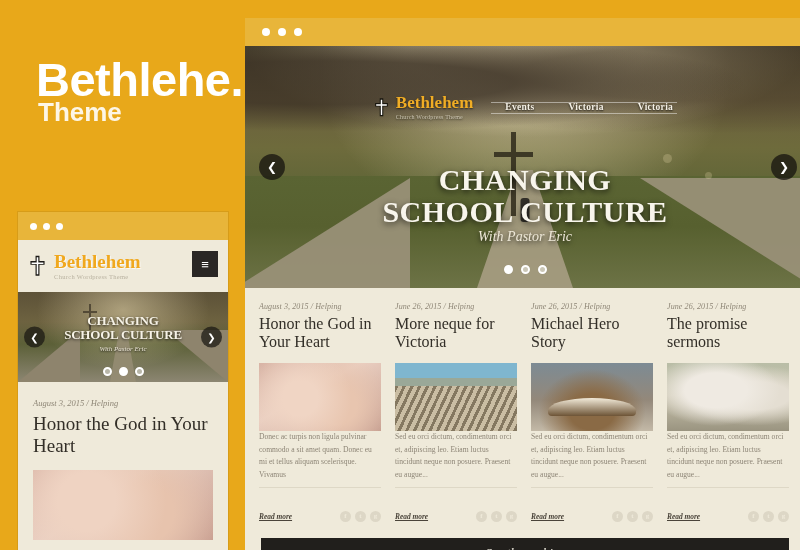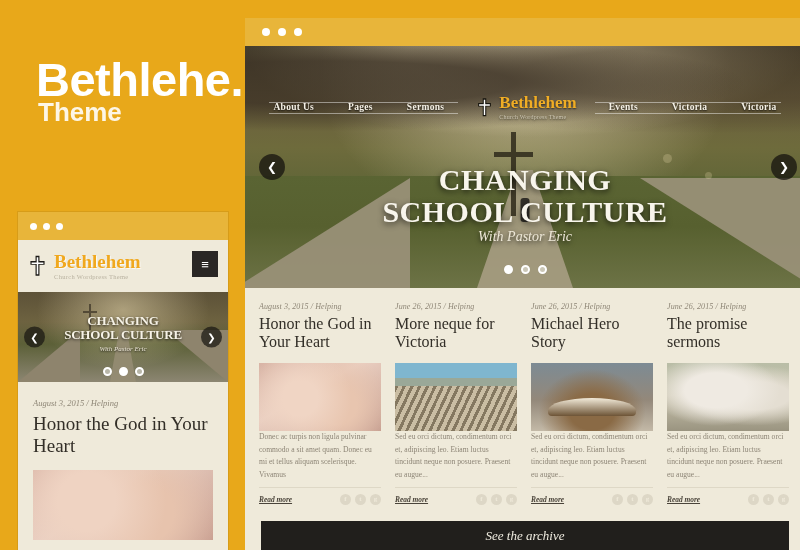--- a/index.html
+++ b/index.html
@@ -265,21 +265,21 @@
   }
   .t4 { background:
       radial-gradient(ellipse at 40% 40%, #efeae2 0 30%, rgba(0,0,0,0) 62%),
       radial-gradient(ellipse at 72% 48%, #e4ded2 0 28%, rgba(0,0,0,0) 60%),
       linear-gradient(to bottom, #b9bda6 0%, #c9c4ae 48%, #9a9480 100%); }
   .excerpt {
     font-family: "Liberation Serif", serif; font-size: 7.6px;
     color: #8d8576; line-height: 1.65; min-height: 40px;
   }
   .post-foot {
-    border-top: 1px solid #ded8c6; margin-top: 6px; padding-top: 6px;
+    border-top: 1px solid #ded8c6; margin-top: 6px; padding-top: 23px;
     display: flex; align-items: center; justify-content: space-between;
   }
   .read-more {
     font-family: "Liberation Serif", serif; font-weight: bold; font-style: italic;
     font-size: 7.4px; color: #4a443a; text-decoration: underline;
   }
   .socials { display: flex; gap: 4px; }
   .soc {
     width: 11px; height: 11px; border-radius: 50%; background: #ddd7c6;
     color: #efeada; font-size: 7px; line-height: 11px; text-align: center;
@@ -360,27 +360,20 @@
     <div class="field"></div>
     <div class="path-l"></div>
     <div class="path-r"></div>
     <div class="path-c"></div>
     <div class="hero-cross"></div>
     <div class="walker"></div>
     <span class="bokeh" style="left:418px;top:108px;width:9px;height:9px;"></span>
     <span class="bokeh" style="left:460px;top:126px;width:7px;height:7px;"></span>
 
     <div class="nav">
-      <div class="nav-side" style="position:relative;">
-        <span class="nav-rule" style="left:14px;right:4px;"></span>
-        <span class="nav-rule2" style="left:14px;right:4px;"></span>
-        <span class="nav-link">About Us</span>
-        <span class="nav-link">Pages</span>
-        <span class="nav-link">Sermons</span>
-      </div>
 
       <div class="logo-wrap">
         <svg width="17" height="21" viewBox="0 0 24 28">
           <path d="M9.5 1 h5 v6.5 h6.5 v5 h-6.5 v14 h-5 v-14 H3 v-5 h6.5 z" fill="#18160f"></path>
           <path d="M11 3 h2 v6.5 h6.5 v2 h-6.5 v13 h-2 v-13 H4.5 v-2 H11 z" fill="#fff"></path>
         </svg>
         <div>
           <div class="logo-name">Bethlehem</div>
           <div class="logo-tag">Church Wordpress Theme</div>
         </div>

